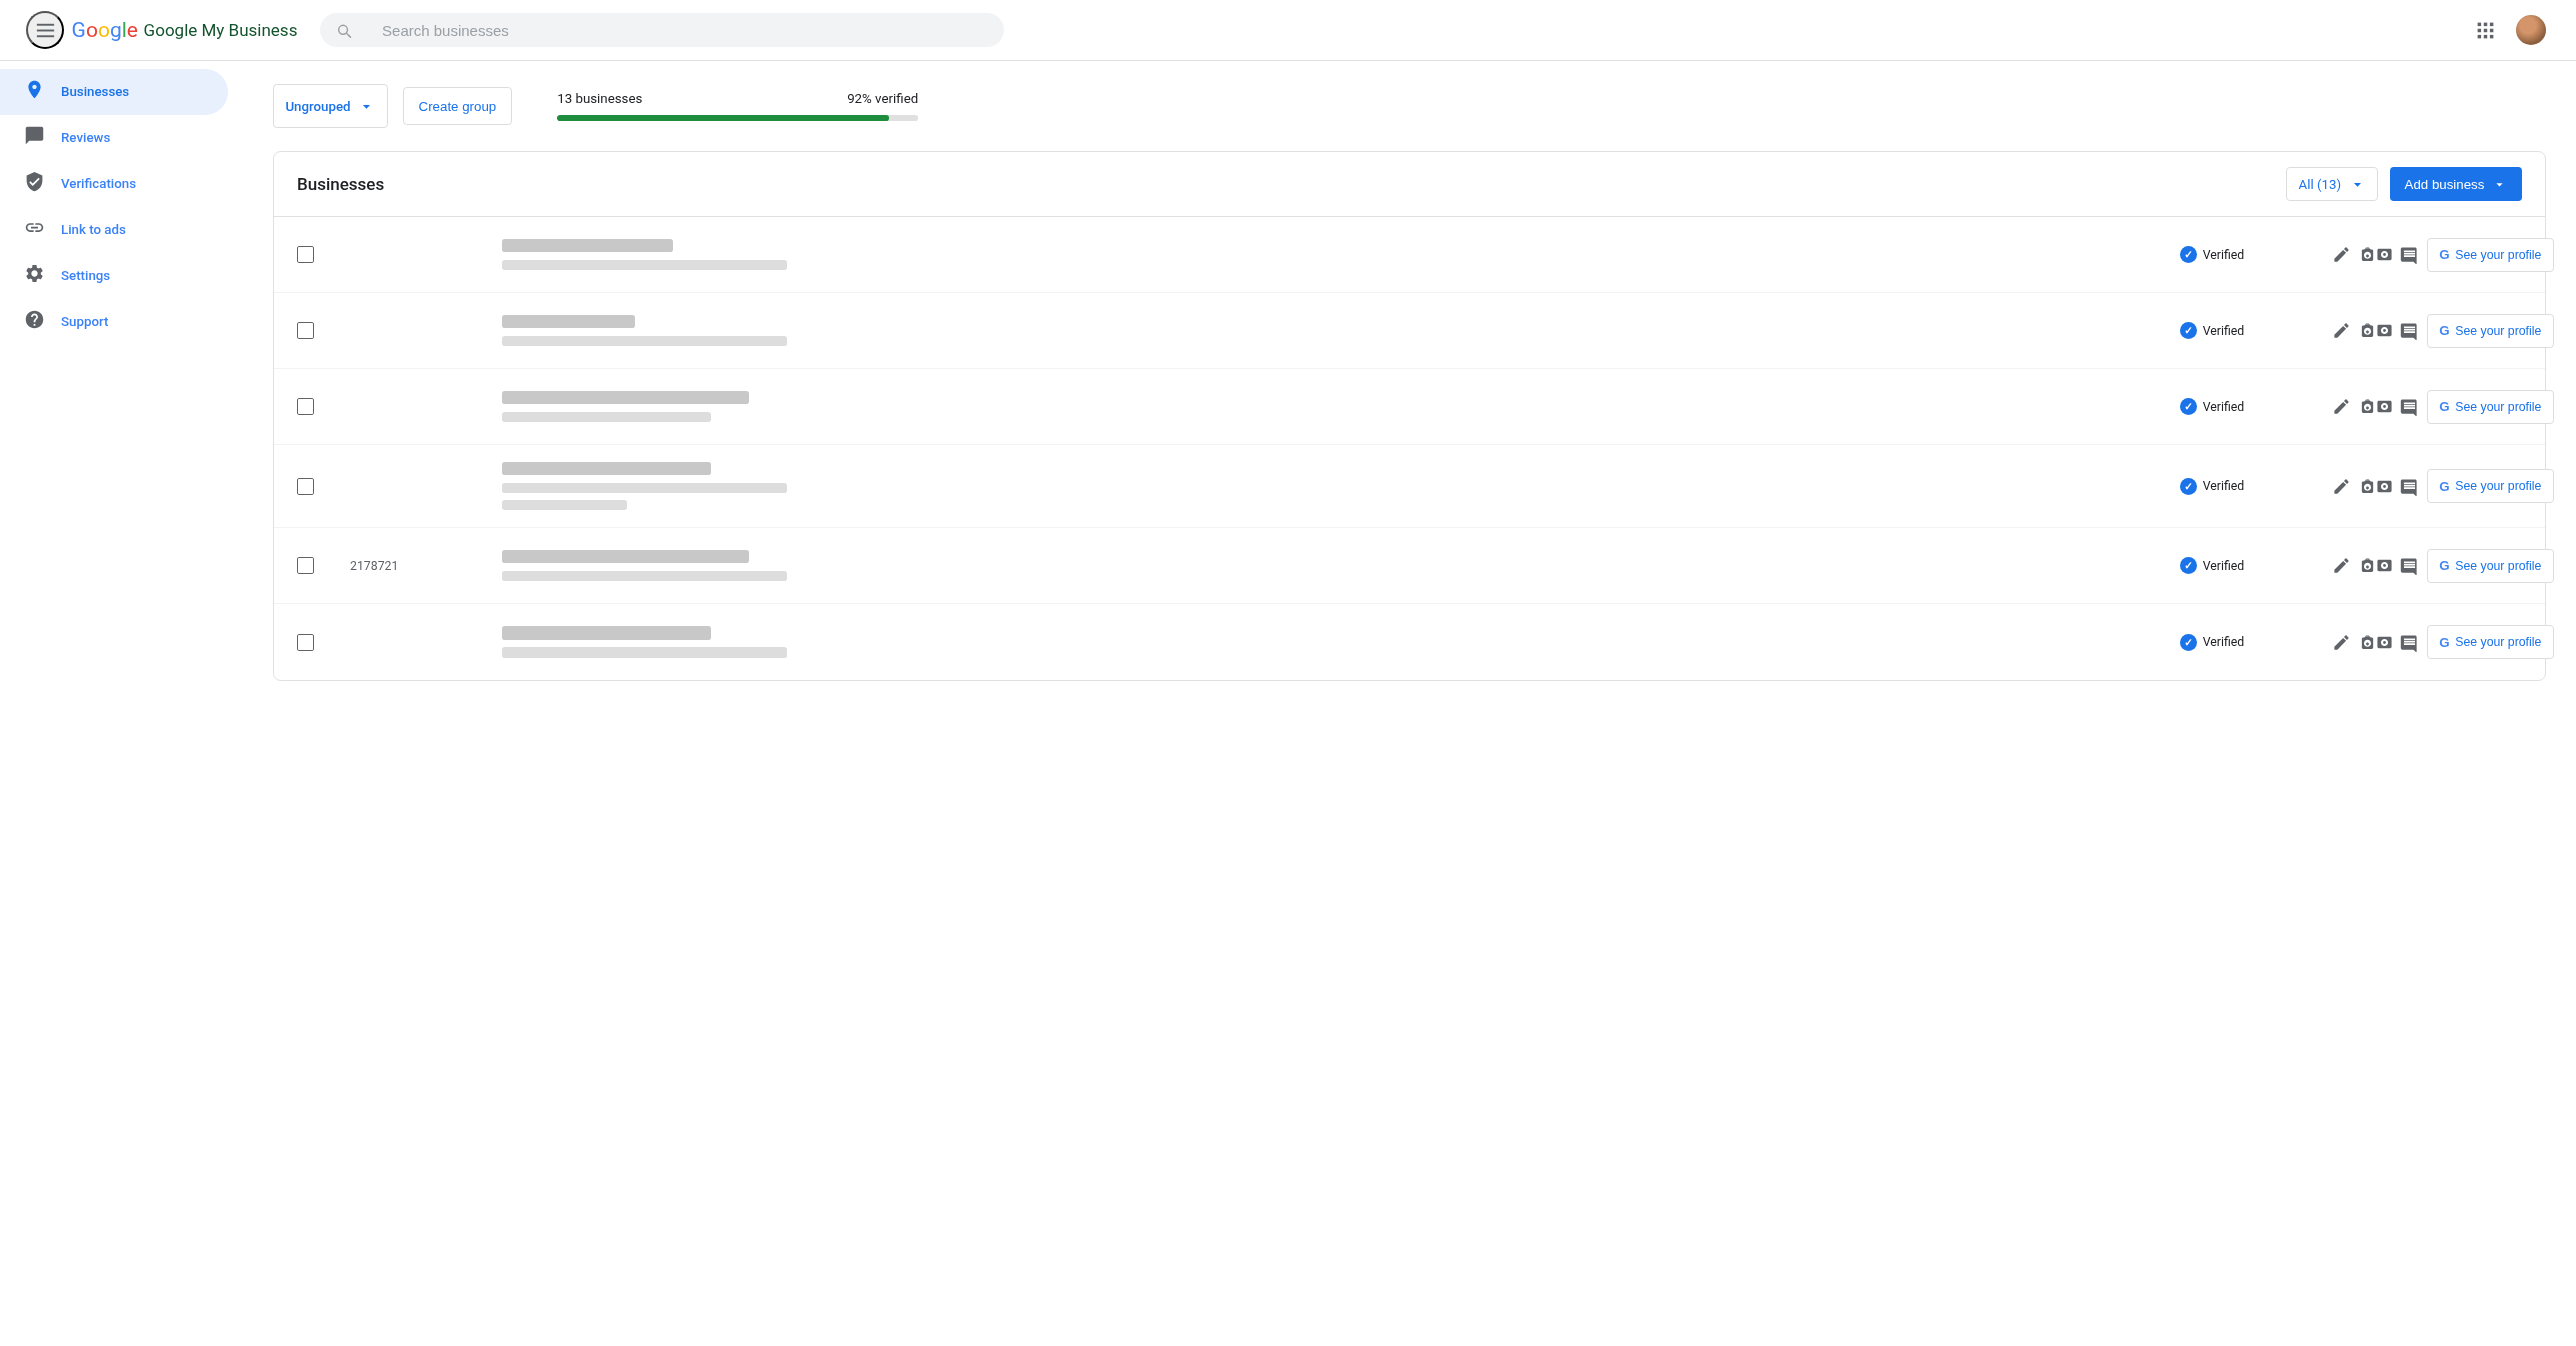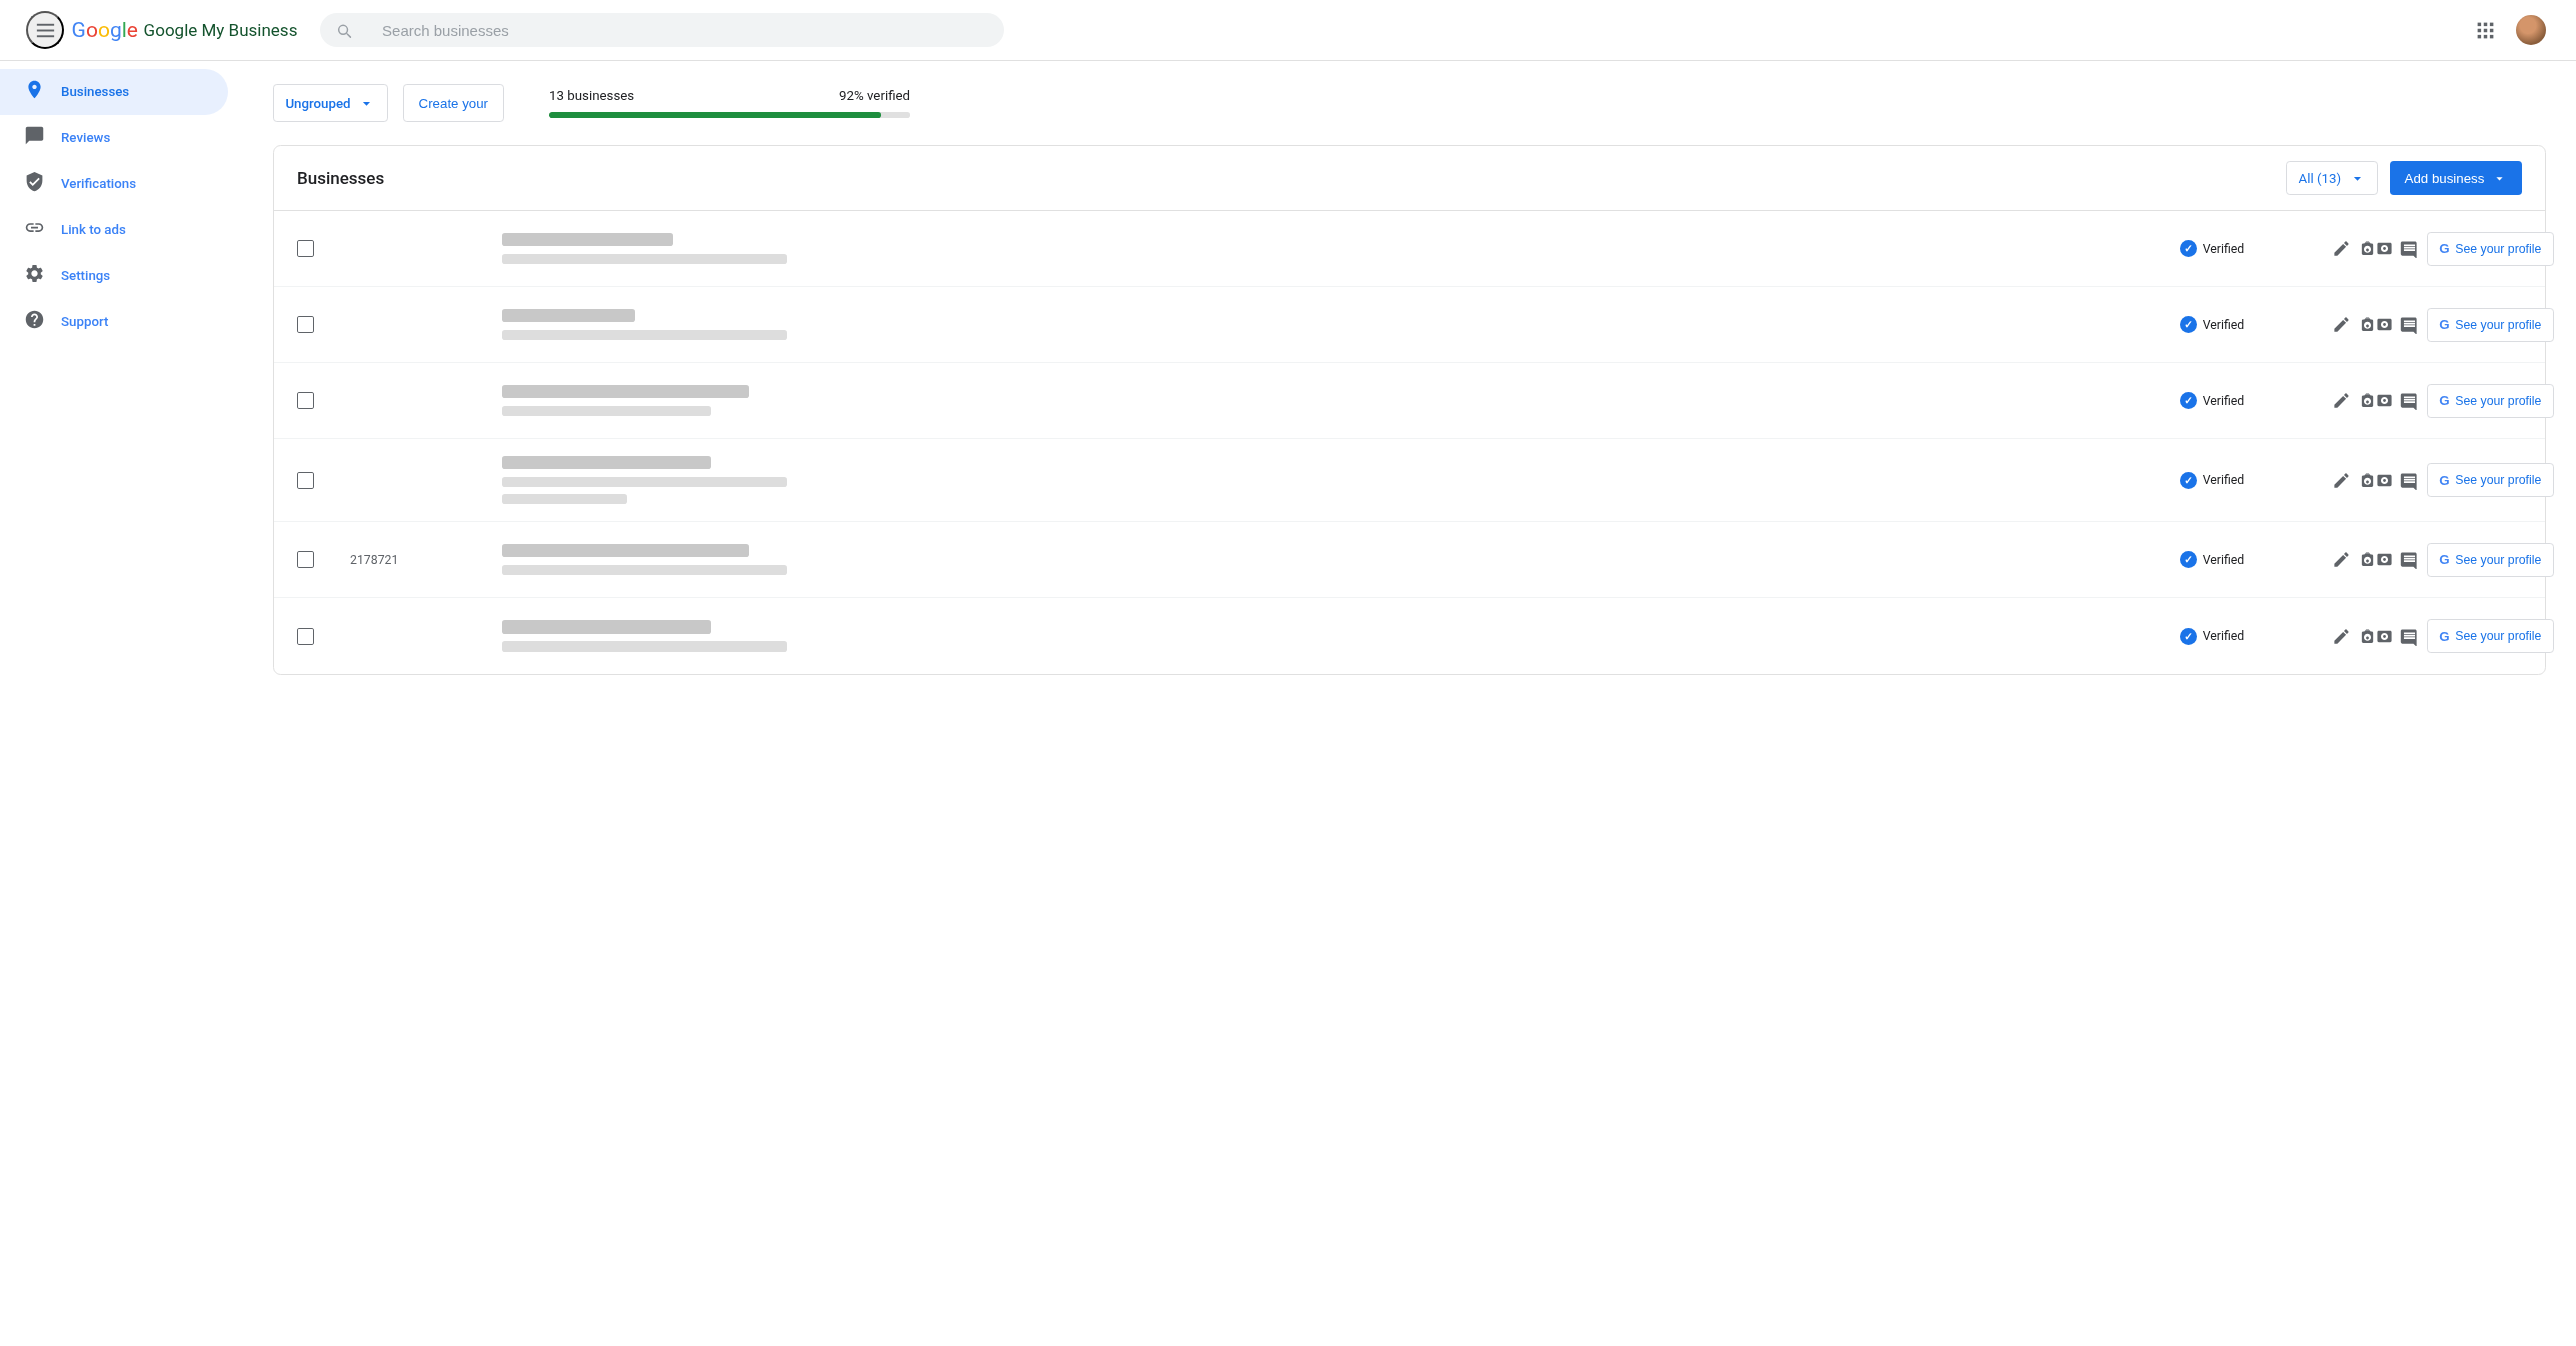--- a/index.html
+++ b/index.html
@@ -112,21 +112,21 @@
 
     
     .filter-row {
       display: flex;
       align-items: center;
       gap: 15px;
       margin-bottom: 23px;
     }
     .ungrouped-select {
       display: flex; align-items: center;
-      height: 38px;
+      height: 44px;
       border: 0.9px solid #dadce0;
       border-radius: 3.8px;
       padding: 0 11.4px;
       gap: 7.6px;
       cursor: pointer;
       color: #1a73e8;
       font-size: 13.3px;
       font-weight: 500;
     }
     .create-group-btn {
@@ -387,21 +387,21 @@
 
   <main class="main">
 
     <div class="filter-row">
       <div class="ungrouped-select">
         <span>Ungrouped</span>
         <svg width="17" height="17" viewBox="0 0 24 24" fill="#1a73e8">
             <path d="M7 10l5 5 5-5z"></path>
           </svg>
       </div>
-      <button class="create-group-btn">Create your</button>
+      <button class="create-group-btn">Create group</button>
       <div class="progress-container" style="margin-left: 30px;">
         <div class="progress-labels">
           <span style="font-size:13.3px; color:#202124; font-weight:400;">13 businesses</span>
           <span style="font-size:13.3px; color:#202124; font-weight:400; margin-left: 133px;">92% verified</span>
         </div>
         <div style="margin-top: 5.7px;">
           <div class="progress-bar-wrapper">
             <div class="progress-bar-fill" style="width: 92%;"></div>
           </div>
         </div>

